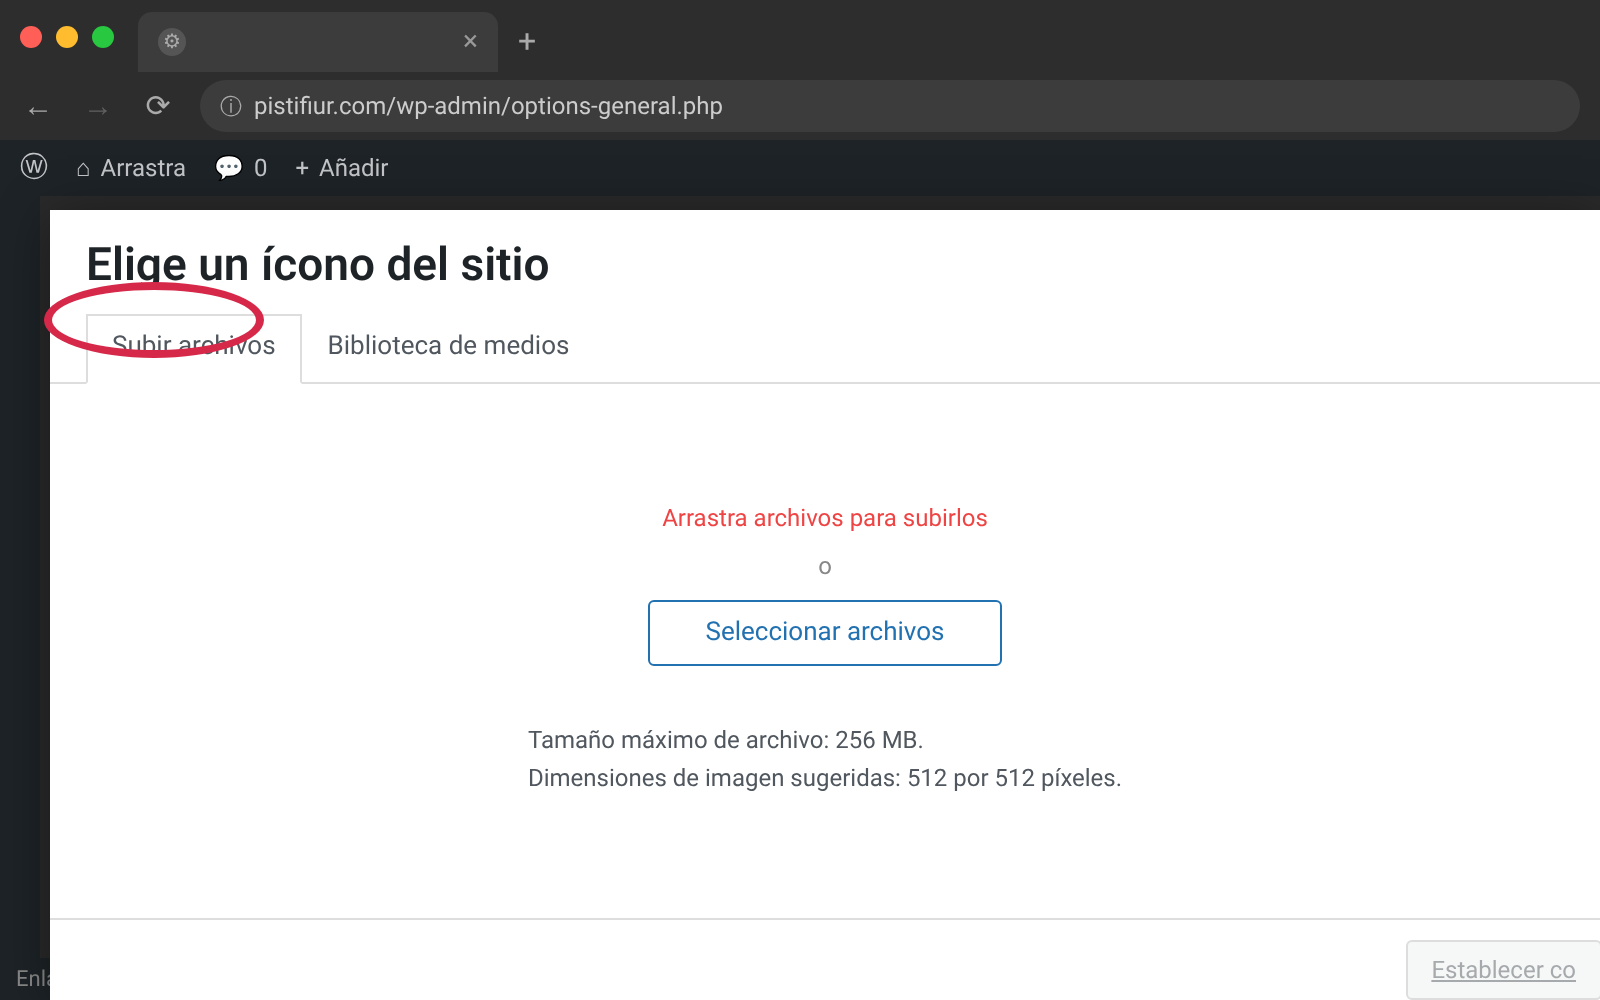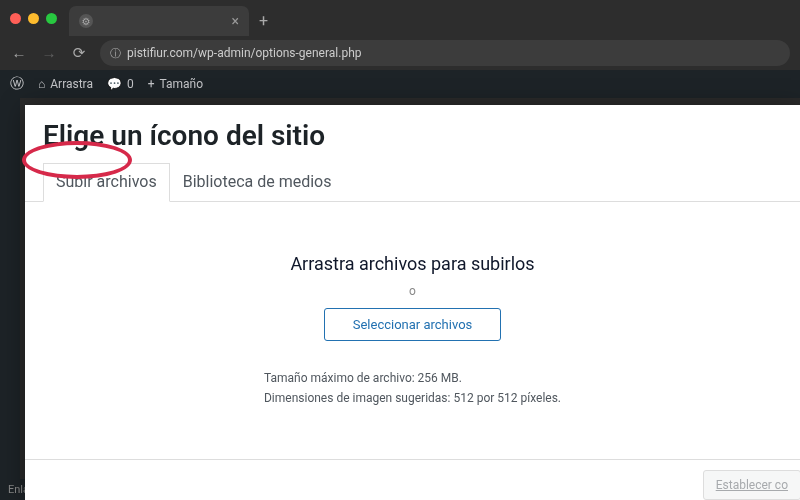--- a/index.html
+++ b/index.html
@@ -23,27 +23,27 @@
 
 .wp-adminbar { background:#1d2327; height:28px; display:flex; align-items:center; padding:0 10px; gap:14px; color:#c3c4c7; font-size:12px;}
 .wp-adminbar .wp-logo{font-size:14px;}
 .wp-adminbar .item{display:flex;align-items:center;gap:5px;}
 
 
 .wp-side { position:absolute; left:0; top:98px; width:20px; bottom:0; background:#1d2327; }
 
 
 .modal { position:absolute; left:25px; top:105px; right:0; bottom:0; background:#fff; box-shadow:0 3px 25px rgba(0,0,0,.4); display:flex; flex-direction:column;}
-.modal-title { font-size:28px; font-weight:600; padding:14px 18px 10px; color:#1d2327;}
+.modal-title { font-size:23px; font-weight:600; padding:14px 18px 10px; color:#1d2327;}
 .modal-tabs { display:flex; border-bottom:1px solid #ddd; padding:0 18px; gap:0;}
-.modal-tab { padding:8px 12px 10px; font-size:16px; color:#50575e; border:1px solid transparent; border-bottom:none; position:relative; top:1px;}
+.modal-tab { padding:8px 12px 10px; font-size:13px; color:#50575e; border:1px solid transparent; border-bottom:none; position:relative; top:1px;}
 .modal-tab.active { border-color:#ddd; background:#fff; border-bottom:1px solid #fff;}
 
 .upload-area { flex:1; display:flex; flex-direction:column; align-items:center; justify-content:center; gap:10px; color:#50575e;}
-.upload-title { font-size:18px; color:#0f172a;}
+.upload-title { font-size:12px; color:#ef4444;}
 .upload-or { font-size:12px; color:#888;}
 .select-btn { border:1px solid #2271b1; color:#2271b1; background:#fff; padding:8px 28px; font-size:13px; border-radius:3px;}
 .upload-meta { font-size:12px; color:#50575e; line-height:1.6; margin-top:18px;}
 
 .modal-footer { border-top:1px solid #ddd; display:flex; justify-content:flex-end; padding:10px 0 0;}
 .set-btn { border:1px solid #ddd; background:#f6f7f7; color:#a7aaad; padding:7px 12px; font-size:12px; border-radius:3px; margin-right:-1px;text-decoration:underline;}
 
 
 .annot { position:absolute; left:22px; top:141px; width:110px; height:38px; border:4px solid #d6294a; border-radius:50%/50%; pointer-events:none; z-index:50;}
 
@@ -84,21 +84,21 @@
   <span class="item">
     <span>⌂</span>
     <span>Arrastra</span>
   </span>
   <span class="item">
     <span>💬</span>
     <span>0</span>
   </span>
   <span class="item">
     <span>+</span>
-    <span>Tamaño</span>
+    <span>Añadir</span>
   </span>
 </div>
 
 <div class="wp-side"></div>
 
 <div class="behind-side">
   <span>Enlaces permanentes</span>
 </div>
 <div class="behind-form">
   <span class="label">Dirección de Correo</span>

